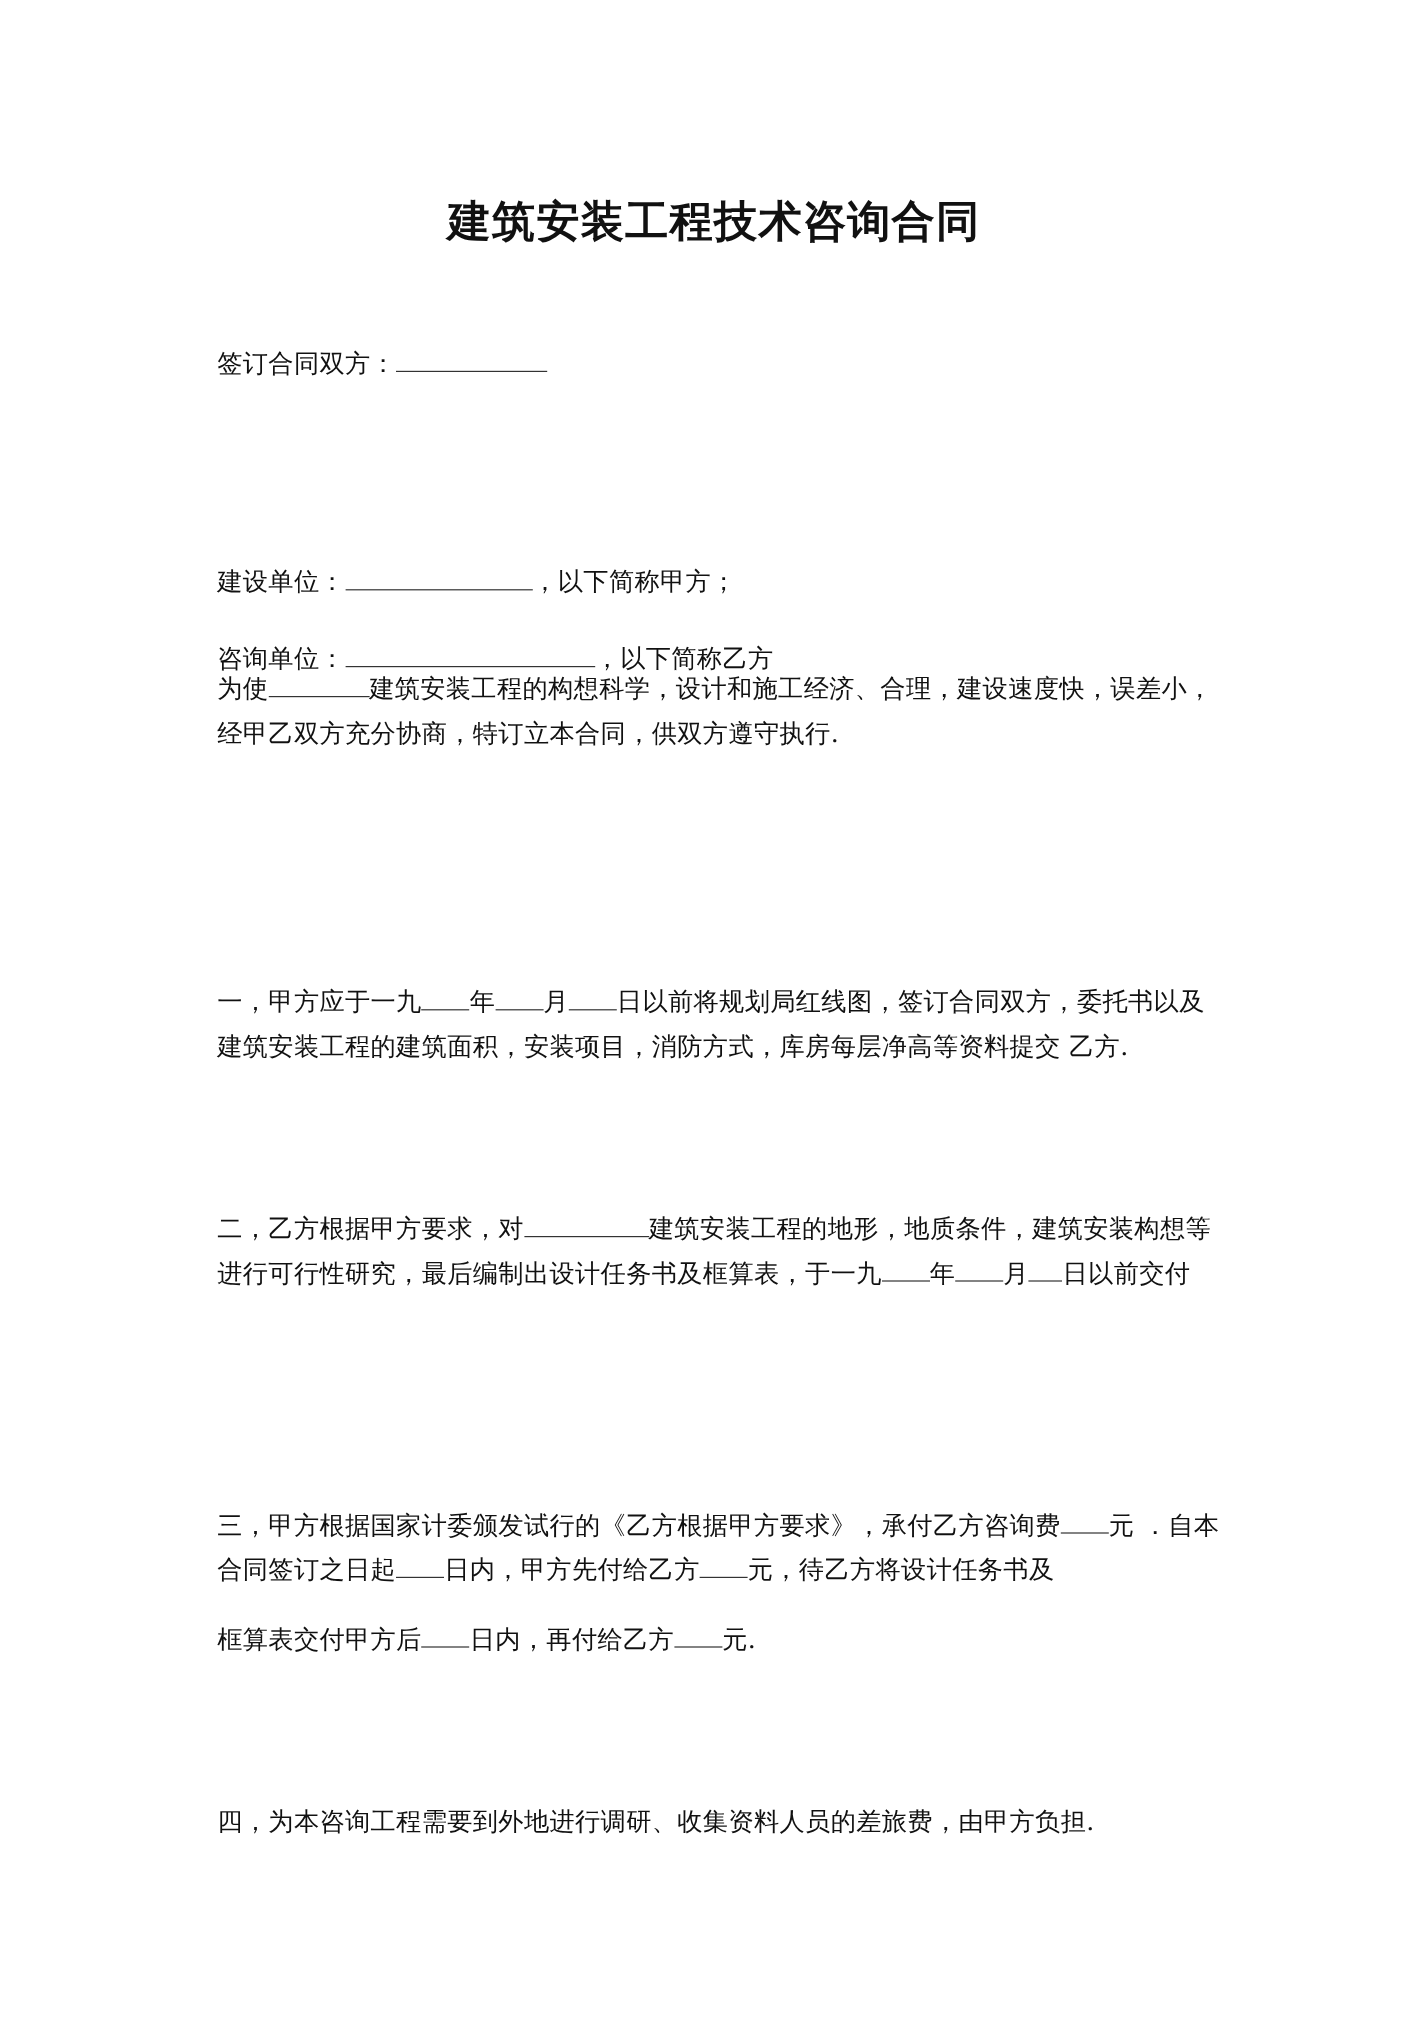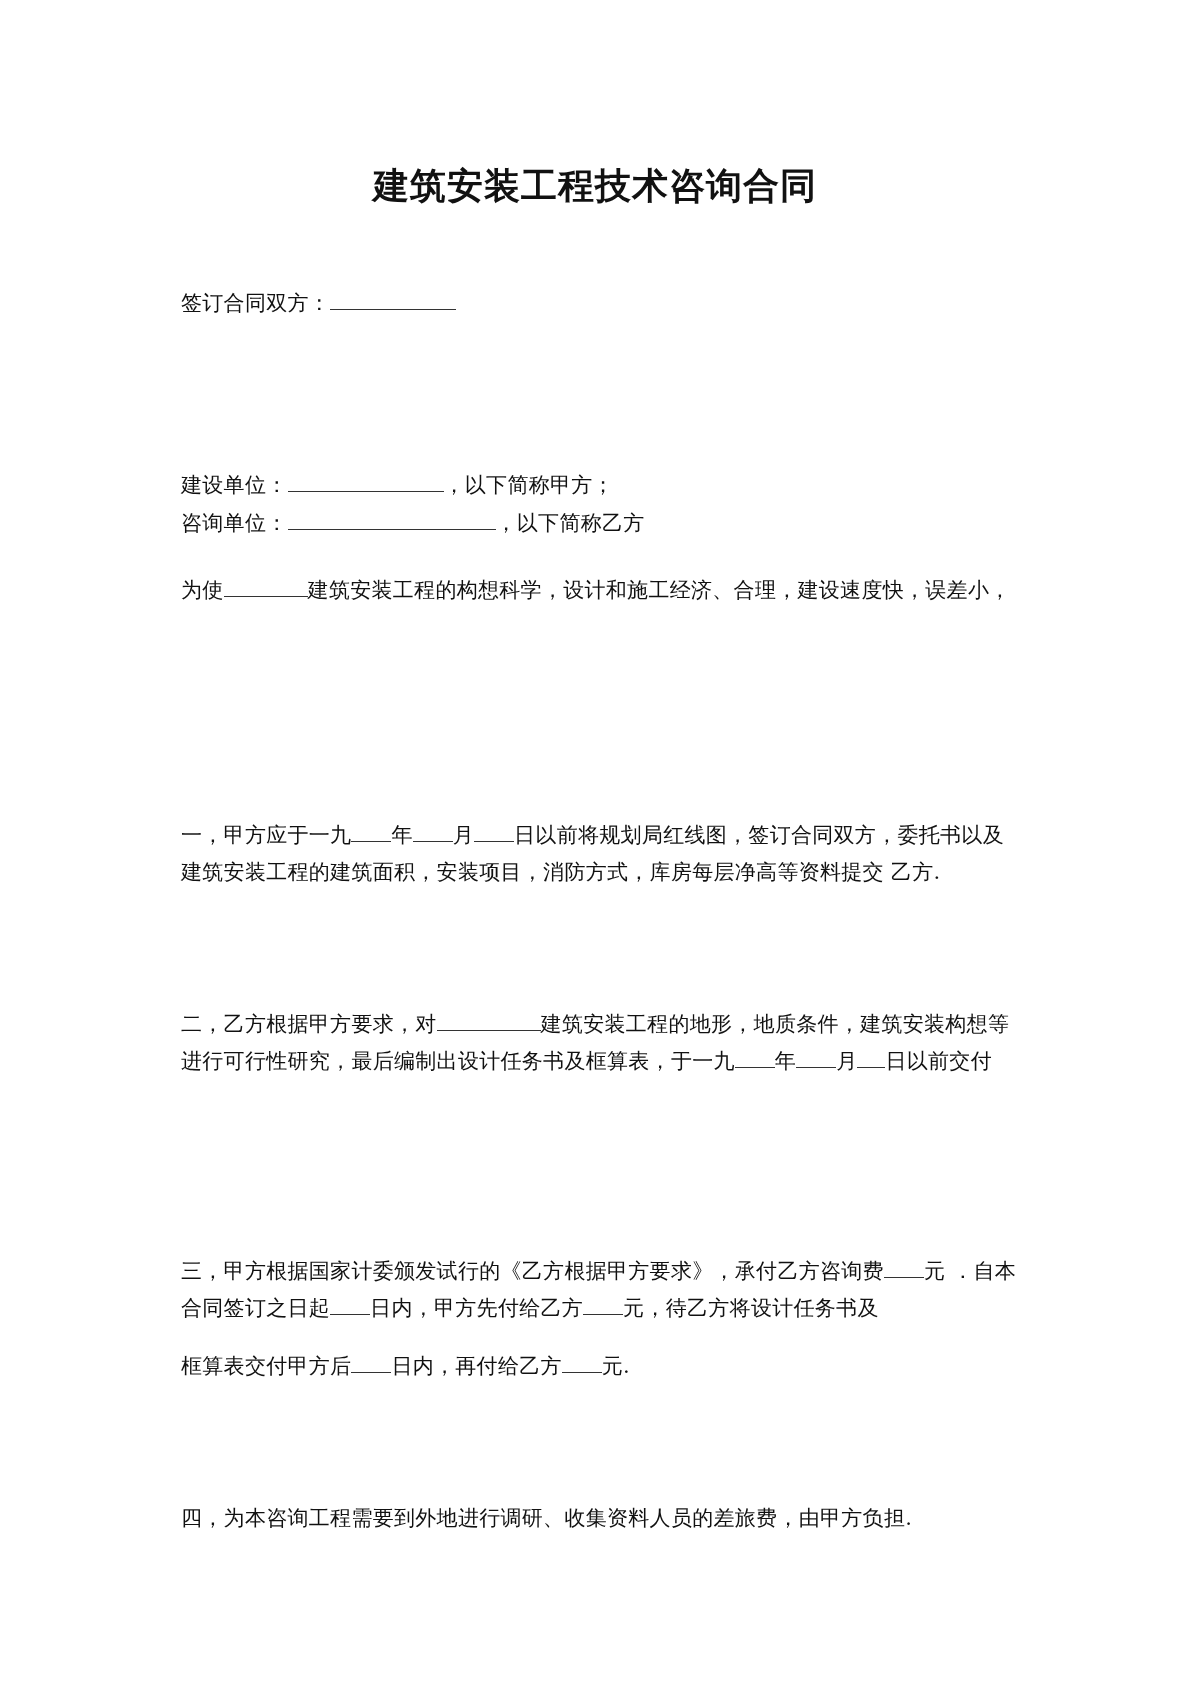--- a/index.html
+++ b/index.html
@@ -60,26 +60,27 @@
   <div class="title">建筑安装工程技术咨询合同</div>
 
   <div class="para" style="top:285px;">
     <span>签订合同双方：</span><span class="blank" style="width:126px;"></span>
   </div>
 
   <div class="para" style="top:467px;">
     <span>建设单位：</span><span class="blank" style="width:156px;"></span><span>，以下简称甲方；</span>
   </div>
 
-  <div class="para" style="top:505px;">
+  <div class="para" style="top:531px;">
     <span>咨询单位：</span><span class="blank" style="width:208px;"></span><span>，以下简称乙方</span>
   </div>
 
-  <div class="para" style="top:572px;">
+  <div class="para" style="top:556px;">
     <span class="line"><span>为使</span><span class="blank" style="width:84px;"></span><span>建筑安装工程的构想科学，设计和施工经济、合理，建设速度快，误差小，</span></span>
+    <span class="line">经甲乙双方充分协商，特订立本合同，供双方遵守执行.</span>
   </div>
 
   <div class="para" style="top:817px;">
     <span class="line"><span>一，甲方应于一九</span><span class="blank" style="width:40px;"></span><span>年</span><span class="blank" style="width:40px;"></span><span>月</span><span class="blank" style="width:40px;"></span><span>日以前将规划局红线图，签订合同双方，委托书以及</span></span>
     <span class="line">建筑安装工程的建筑面积，安装项目，消防方式，库房每层净高等资料提交  乙方.</span>
   </div>
 
   <div class="para" style="top:1006px;">
     <span class="line"><span>二，乙方根据甲方要求，对</span><span class="blank" style="width:104px;"></span><span>建筑安装工程的地形，地质条件，建筑安装构想等</span></span>
     <span class="line"><span>进行可行性研究，最后编制出设计任务书及框算表，于一九</span><span class="blank" style="width:40px;"></span><span>年</span><span class="blank" style="width:40px;"></span><span>月</span><span class="blank" style="width:28px;"></span><span>日以前交付</span></span>

